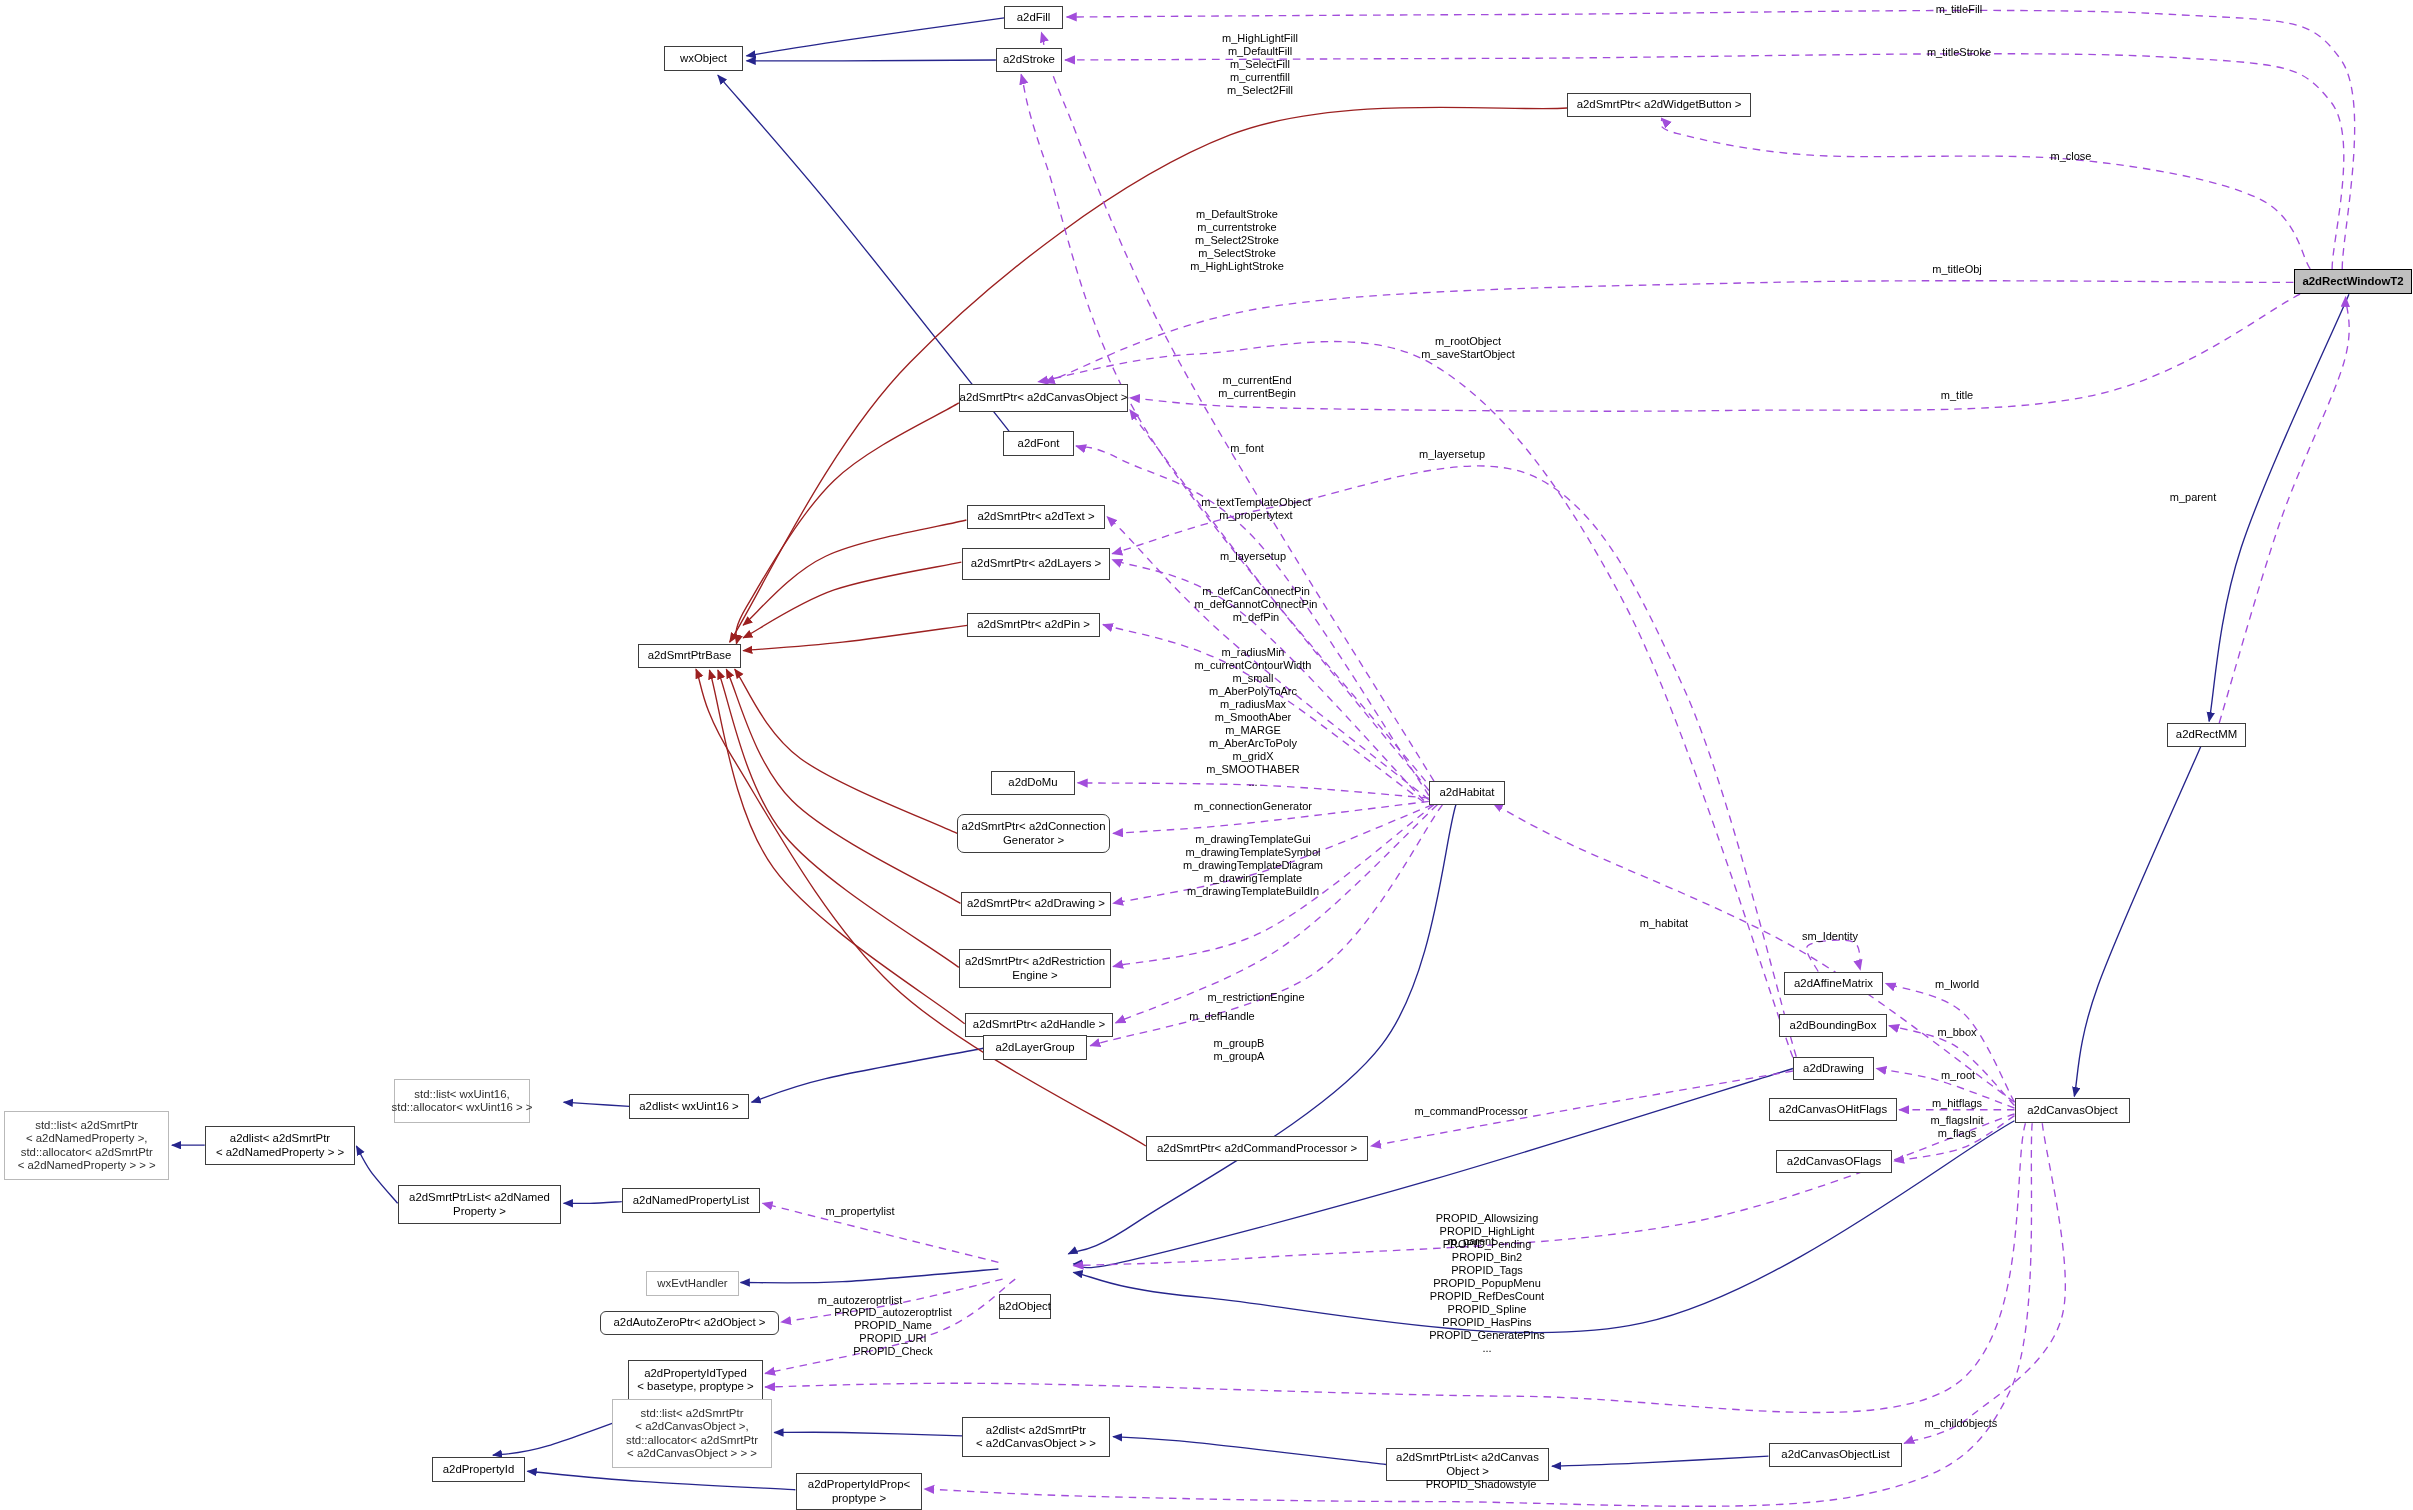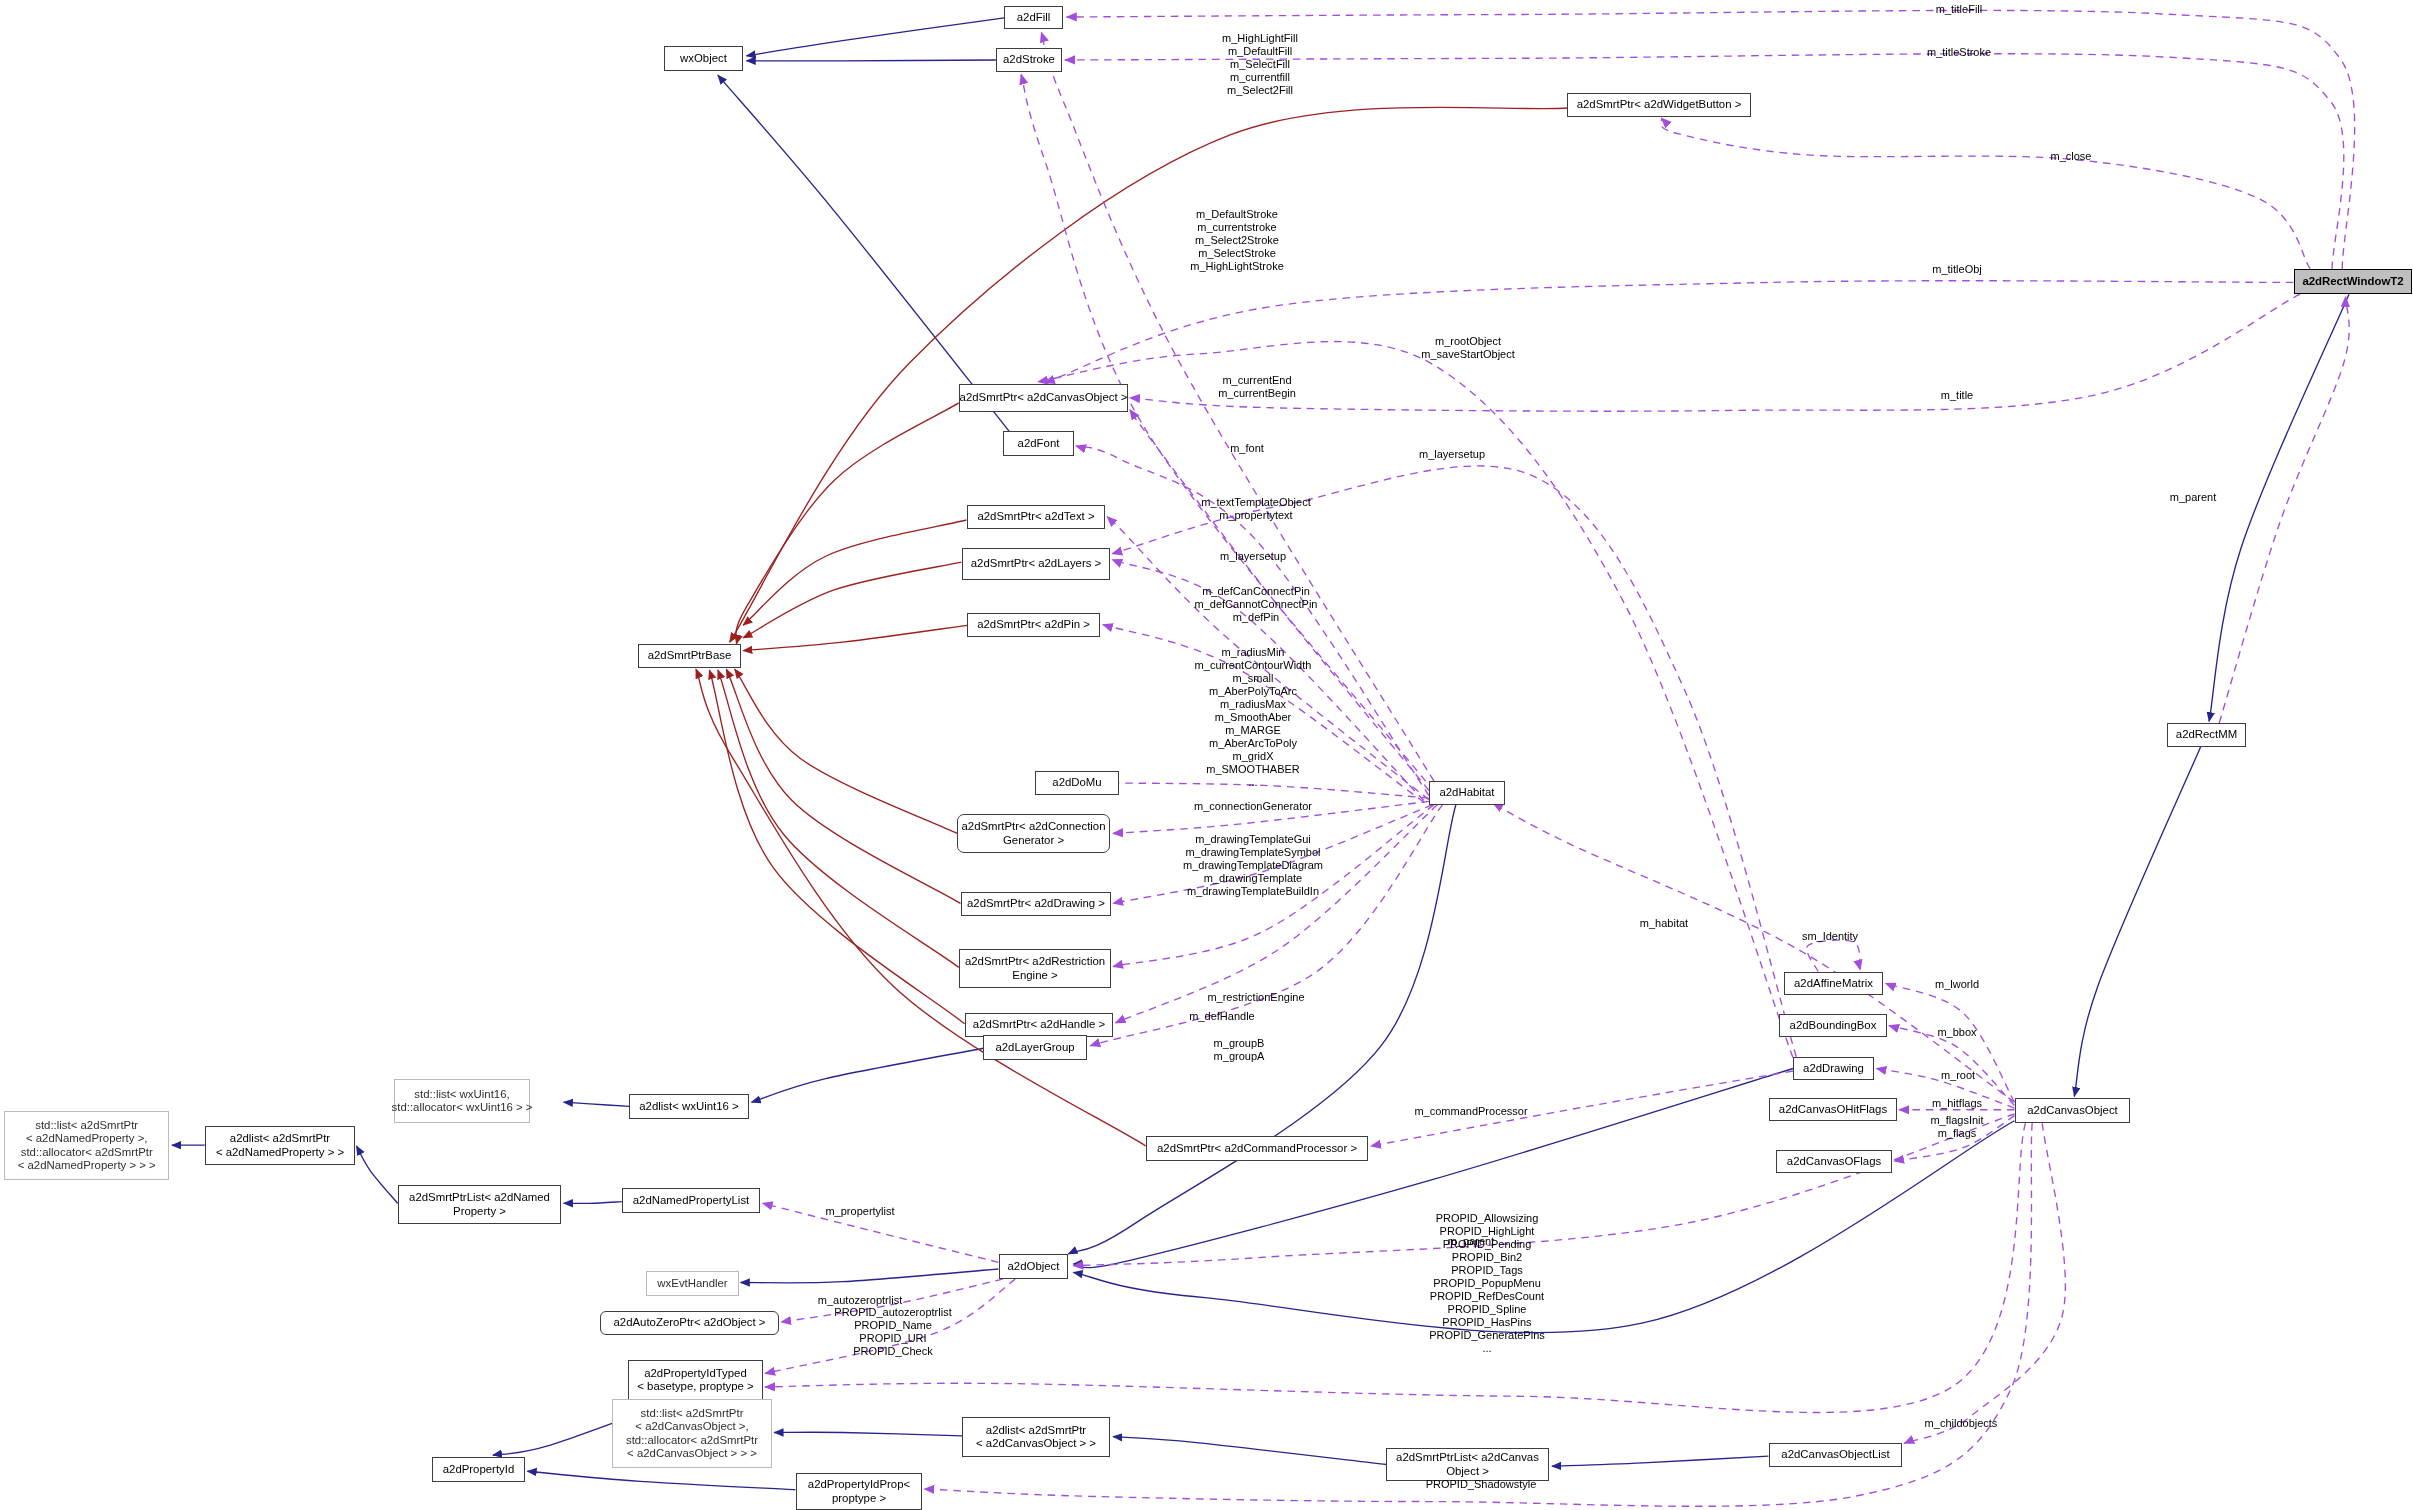--- a/index.html
+++ b/index.html
@@ -125,21 +125,21 @@
       </div>
       <div class="node normal" style="left: 962px; top: 548px; width: 148px; height: 32px; text-align: center;">
         <div>a2dSmrtPtr&lt; a2dLayers &gt;</div>
       </div>
       <div class="node normal" style="left: 967px; top: 613px; width: 133px; height: 23.6px;">
         <div>a2dSmrtPtr&lt; a2dPin &gt;</div>
       </div>
       <div class="node normal" style="left: 638px; top: 644px; width: 103px; height: 23.6px;">
         <div>a2dSmrtPtrBase</div>
       </div>
-      <div class="node normal" style="left: 991px; top: 771px; width: 84px; height: 23.6px; margin-left: 44px;">
+      <div class="node normal" style="left: 991px; top: 771px; width: 84px; height: 23.6px;">
         <div>a2dDoMu</div>
       </div>
       <div class="node normal" style="left: 957px; top: 814px; width: 153px; height: 39px; border-radius: 7px;">
         <div>a2dSmrtPtr&lt; a2dConnection</div>
         <div>Generator &gt;</div>
       </div>
       <div class="node normal" style="left: 1429px; top: 781px; width: 76px; height: 23.6px;">
         <div>a2dHabitat</div>
       </div>
       <div class="node normal" style="left: 961px; top: 892px; width: 150px; height: 23.6px;">
@@ -178,21 +178,21 @@
       <div class="node normal" style="left: 398px; top: 1185px; width: 163px; height: 39px;">
         <div>a2dSmrtPtrList&lt; a2dNamed</div>
         <div>Property &gt;</div>
       </div>
       <div class="node normal" style="left: 622px; top: 1188px; width: 138px; height: 25px;">
         <div>a2dNamedPropertyList</div>
       </div>
       <div class="node gray" style="left: 646px; top: 1271px; width: 93px; height: 25px;">
         <div>wxEvtHandler</div>
       </div>
-      <div class="node normal" style="left: 999px; top: 1254px; width: 69px; height: 25px;">
+      <div class="node normal" style="left: 999px; top: 1294px; width: 52px; height: 25px;">
         <div>a2dObject</div>
       </div>
       <div class="node normal" style="left: 600px; top: 1311px; width: 179px; height: 23.6px; border-radius: 6px;">
         <div>a2dAutoZeroPtr&lt; a2dObject &gt;</div>
       </div>
       <div class="node normal" style="left: 1784px; top: 972px; width: 99px; height: 23px;">
         <div>a2dAffineMatrix</div>
       </div>
       <div class="node normal" style="left: 1779px; top: 1014px; width: 108px; height: 23px;">
         <div>a2dBoundingBox</div>

